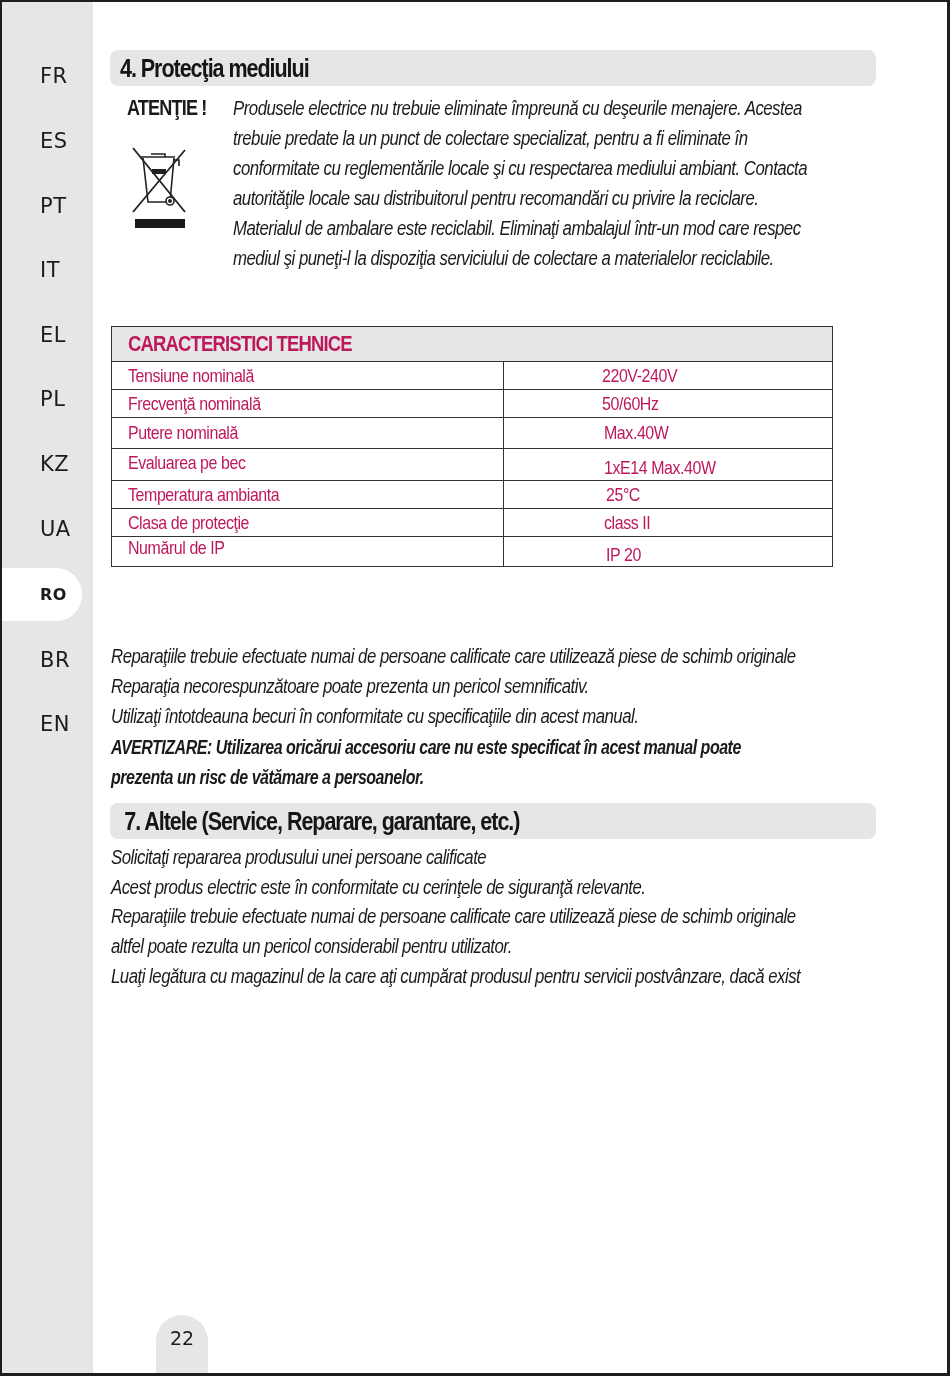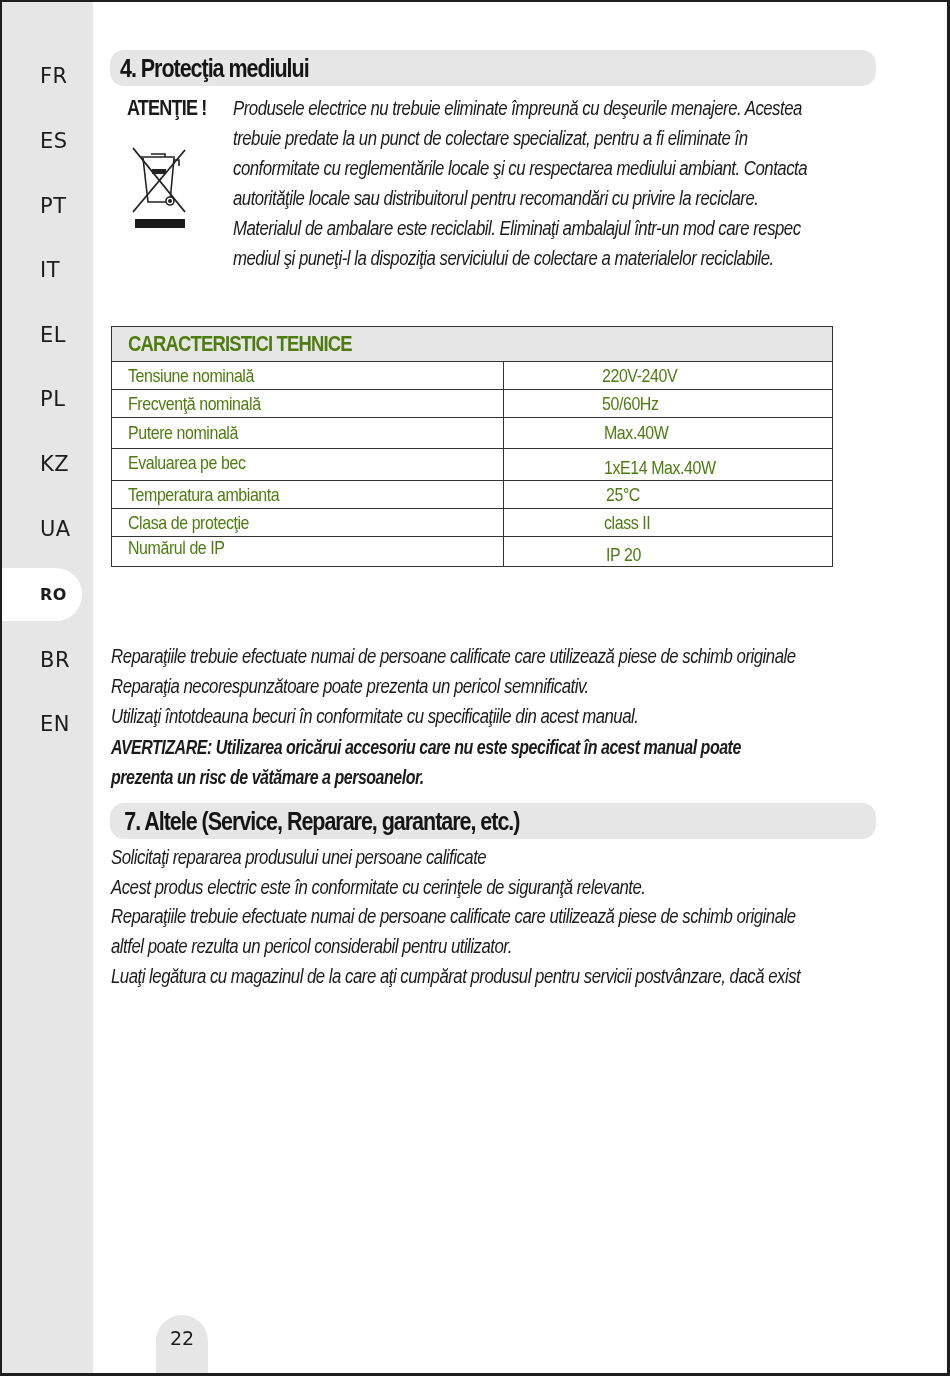--- a/index.html
+++ b/index.html
@@ -20,21 +20,21 @@
     font-family: "DejaVu Sans", sans-serif; font-size: 21px; color: #1c1c1c;
     letter-spacing: 0.5px;
     cursor: pointer;
   }
   .lang.active {
     background: #fff; width: 80px; border-radius: 0 26px 26px 0;
     font-weight: bold; font-size: 16px;
   }
   .sec-head {
     position: absolute; left: 108px; width: 766px; height: 36px;
-    background: #e6e6e6; border-radius: 14px;
+    background: #e6e6e6; border-radius: 8px;
     font-family: "Liberation Sans", sans-serif; font-weight: bold;
     font-size: 25px; color: #151515; padding-left: 10px;
     display: flex; align-items: center; letter-spacing: -1.2px;
     transform-origin: left center;
   }
   .sec-head span { display: inline-block; transform: scaleX(0.86); transform-origin: left center; white-space: nowrap; }
   .text-line {
     position: absolute; white-space: nowrap;
     font-family: "Liberation Sans", sans-serif; font-size: 20px;
     color: #1b1b1b; letter-spacing: -0.6px; font-style: italic;
@@ -44,21 +44,21 @@
   .atentie {
     position: absolute; left: 125px; top: 93px;
     font-family: "Liberation Sans", sans-serif; font-weight: bold; font-size: 22px;
     letter-spacing: -1px; white-space: nowrap;
   }
   .atentie span { display: inline-block; transform: scaleX(0.82); transform-origin: left center; }
   .weee { position: absolute; left: 125px; top: 140px; width: 62px; height: 90px; }
   table.spec {
     position: absolute; left: 109px; top: 324px; width: 722px;
     border-collapse: collapse;
-    font-family: "Liberation Sans", sans-serif; font-size: 19px; color: #4d7c0f;
+    font-family: "Liberation Sans", sans-serif; font-size: 19px; color: #be185d;
   }
   table.spec td, table.spec th { border: 1.5px solid #333; padding: 0 0 0 16px; height: 28px; text-align: left; white-space: nowrap; letter-spacing: -0.5px; }
   table.spec th { background: #e6e6e6; height: 35px; font-size: 22px; font-weight: bold; letter-spacing: -1px; }
   table.spec td span, table.spec th span { display: inline-block; transform: scaleX(0.84); transform-origin: left center; }
   table.spec td.val { padding-left: 98px; }
   table.spec td.col1 { width: 392px; }
   .pageno {
     position: absolute; left: 154px; top: 1313px; width: 52px; height: 63px;
     background: #e6e6e6; border-radius: 26px 26px 0 0;
     font-family: "DejaVu Sans", sans-serif; font-size: 19px; color: #1c1c1c;

